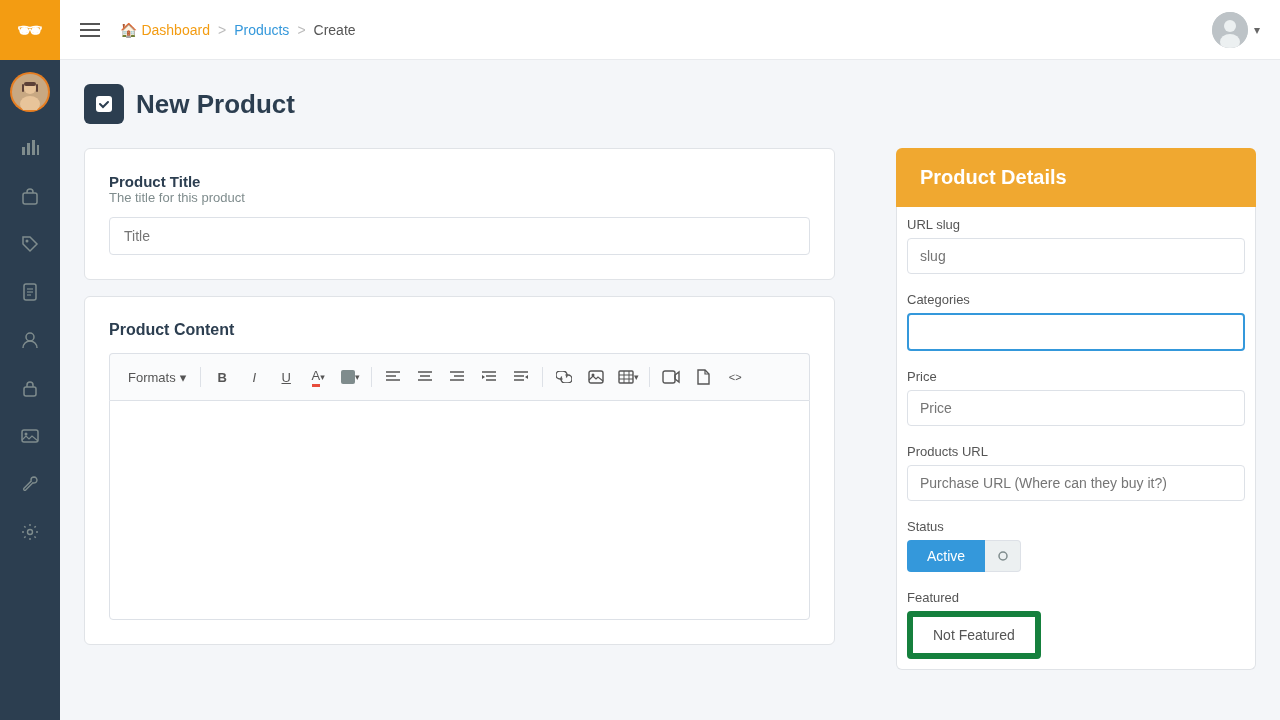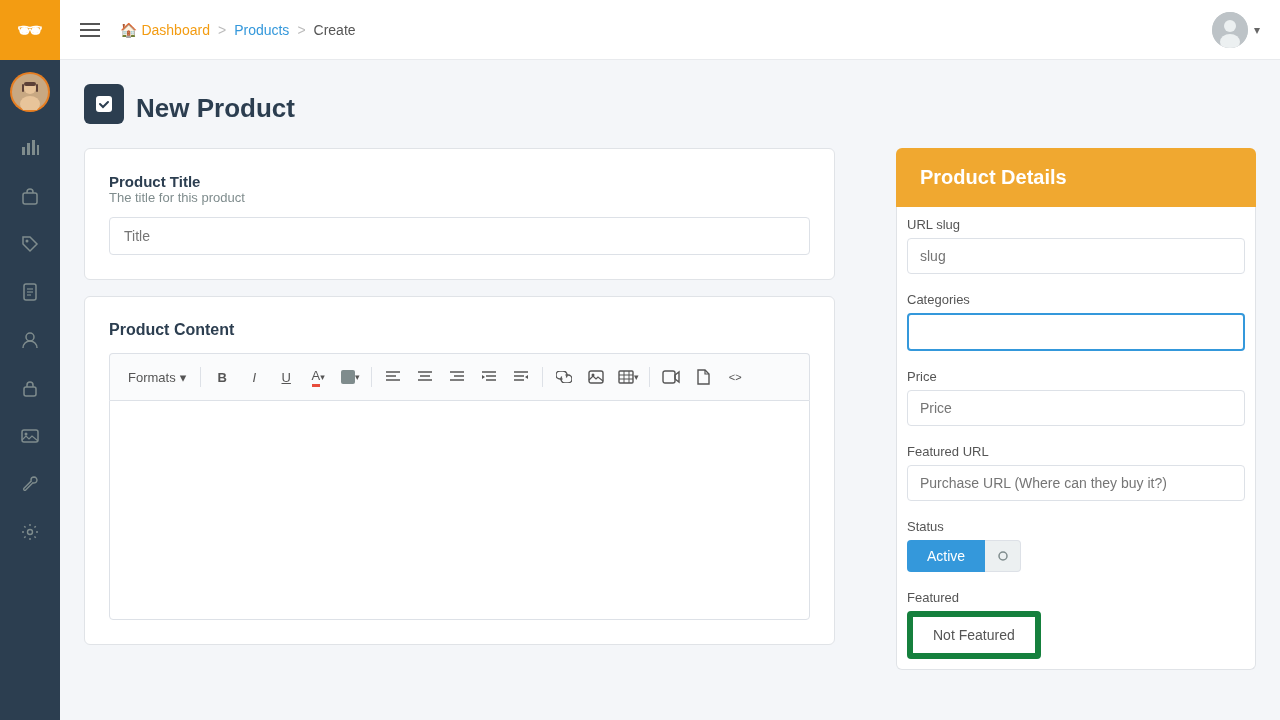--- a/index.html
+++ b/index.html
@@ -121,21 +121,21 @@
     
     .page-content {
       flex: 1;
       padding: 24px;
       overflow-y: auto;
     }
 
     
     .page-title-row {
       display: flex;
-      align-items: flex-end;
+      align-items: center;
       gap: 12px;
       margin-bottom: 24px;
     }
     .page-title-icon {
       width: 40px;
       height: 40px;
       background: #2c3e50;
       border-radius: 6px;
       display: flex;
       align-items: center;
@@ -602,21 +602,21 @@
               <div class="panel-field-label">Categories</div>
               <input type="text" class="categories-input" placeholder="" style="">
             </div>
 
             <div>
               <div class="panel-field-label">Price</div>
               <input type="text" class="panel-input" placeholder="Price" style="">
             </div>
 
             <div>
-              <div class="panel-field-label">Featured URL</div>
+              <div class="panel-field-label">Products URL</div>
               <input type="text" class="panel-input" placeholder="Purchase URL (Where can they buy it?)" style="">
             </div>
 
             <div>
               <div class="panel-field-label">Status</div>
               <div class="status-toggle">
                 <button class="status-btn-active">Active</button>
                 <button class="status-btn-inactive">
                   <svg width="10" height="10" viewBox="0 0 10 10">
                       <circle cx="5" cy="5" r="4" stroke="#7f8c8d" stroke-width="1.5" fill="none"></circle>

